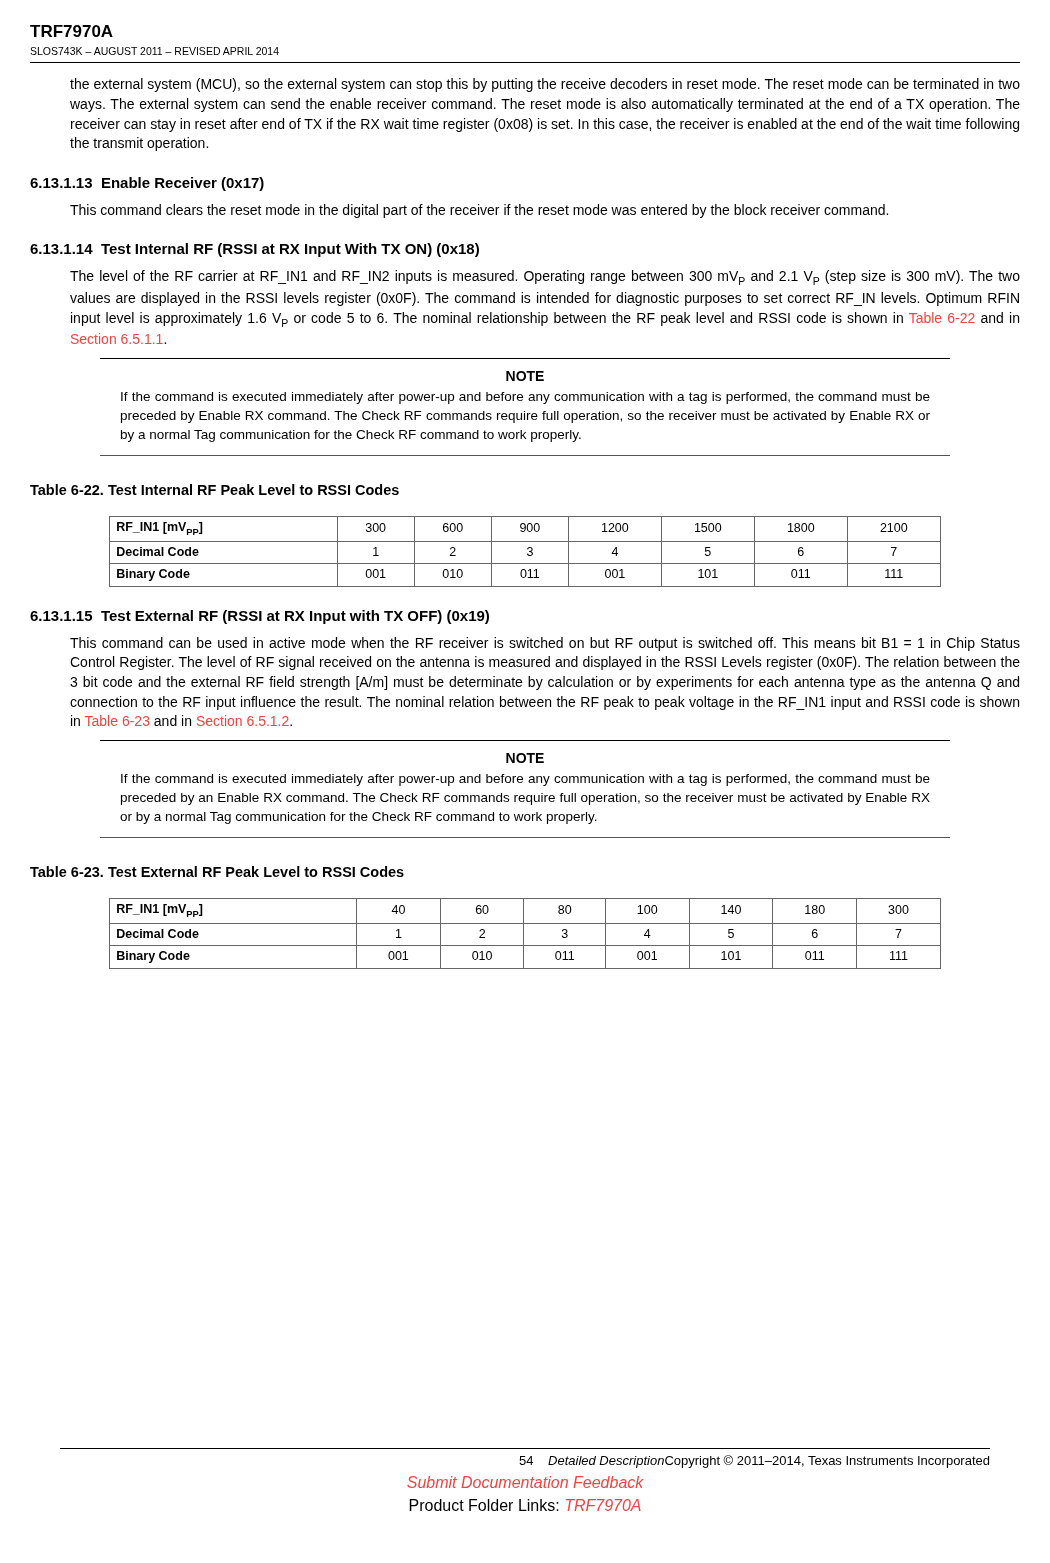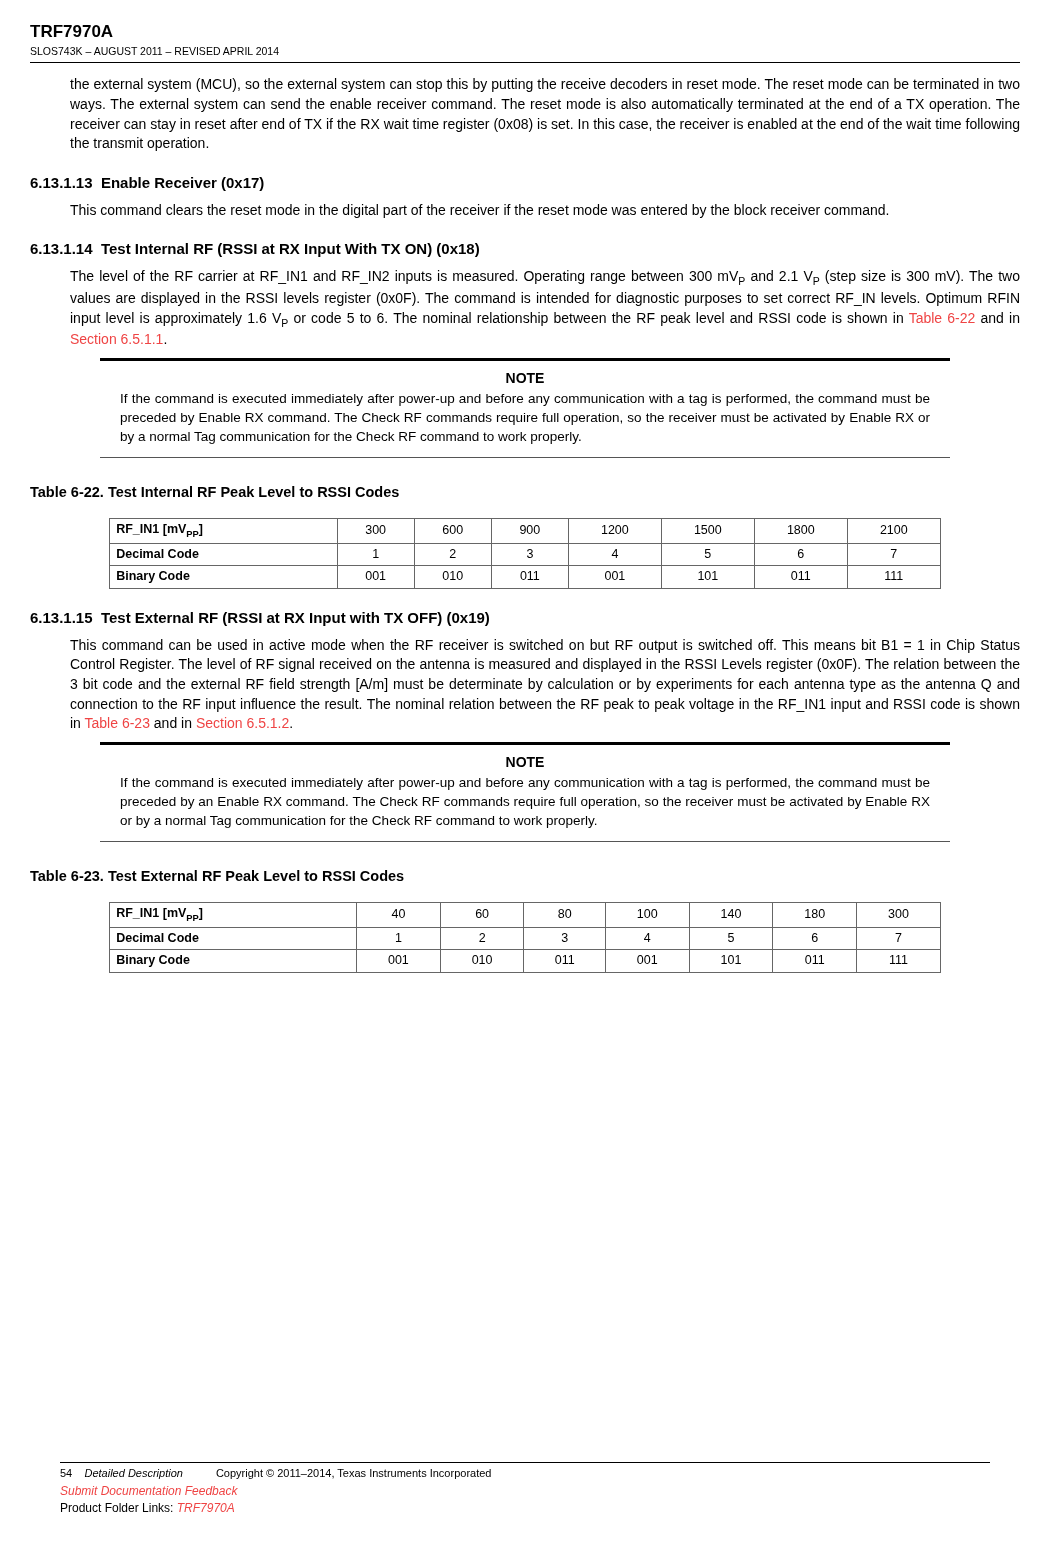--- a/index.html
+++ b/index.html
@@ -44,21 +44,21 @@
     font-size: 16px;
     line-height: 0.95;
     text-align: left;
   }
   hr.thin { border: none; border-top: 1px solid #000; margin: 4px 0 12px 0;}
   .content p { text-align: justify; margin: 8px 0; }
   h4.secnum { font-size: 15px; margin-top: 18px; margin-bottom: 6px; font-weight: bold;}
   a.xref { color: #ef4444; text-decoration: none;}
   .note-block {
     margin: 0 70px;
-    border-top: 3px solid #000000;
+    border-top: 1px solid #000000;
     border-bottom: 1px solid #555;
     padding: 8px 0 10px 0;
   }
   .note-title { text-align: center; font-weight: bold; margin-bottom: 2px;}
   .note-body { font-size: 13.5px; text-align: justify; margin: 0 20px;}
   .table-title { text-align: left; font-weight: bold; font-size: 14.5px; margin-top: 24px; margin-bottom: 4px;}
   table.data {
     border-collapse: collapse;
     width: 84%;
     margin: 16px auto;
@@ -70,23 +70,23 @@
     text-align: center;
   }
   table.data td:first-child { text-align: left; font-weight: bold;}
   .sub { font-size: 0.75em; vertical-align: sub;}
   .footer {
     position: absolute;
     bottom: 18px;
     left: 30px; right: 30px;
   }
   .foot-hr { border: none; border-top: 1px solid #000; margin-bottom: 3px;}
-  .foot-row { display: flex; justify-content: flex-start; font-size: 11px; gap: 33px;}
+  .foot-row { display: flex; justify-content: flex-end; font-size: 13px;}
   .foot-row .left { font-style: italic;}
-  .foot-center { font-size: 12px; margin-top: 2px;}
+  .foot-center { text-align: center; font-size: 16px; margin-top: 2px;}
   .page-body { position: relative; min-height: 1515px;}
 </style>
 </head>
 <body>
 <div class="page-body">
 
 <div class="header-row">
   <div class="header-left">
     <div class="prod">TRF7970A</div>
     <div class="docnum">SLOS743K – AUGUST 2011 – REVISED APRIL 2014</div>

